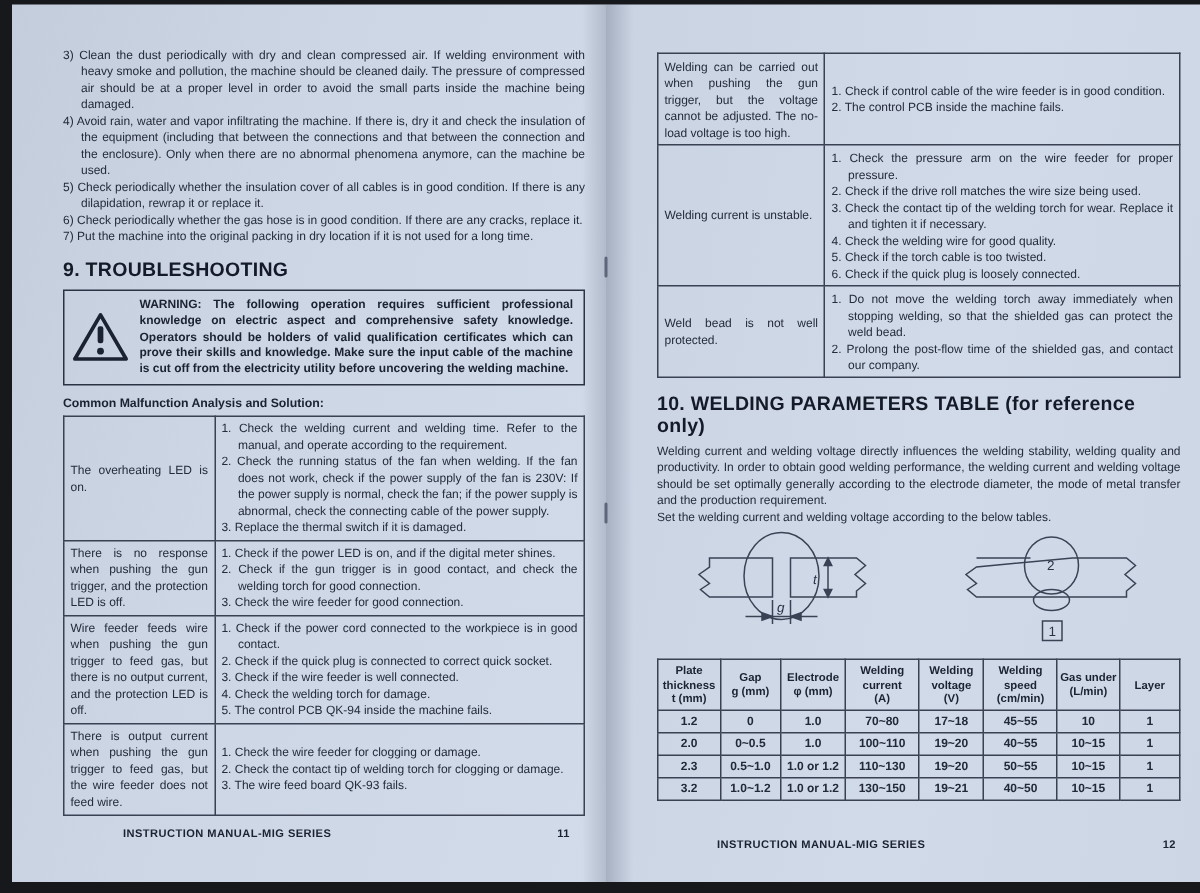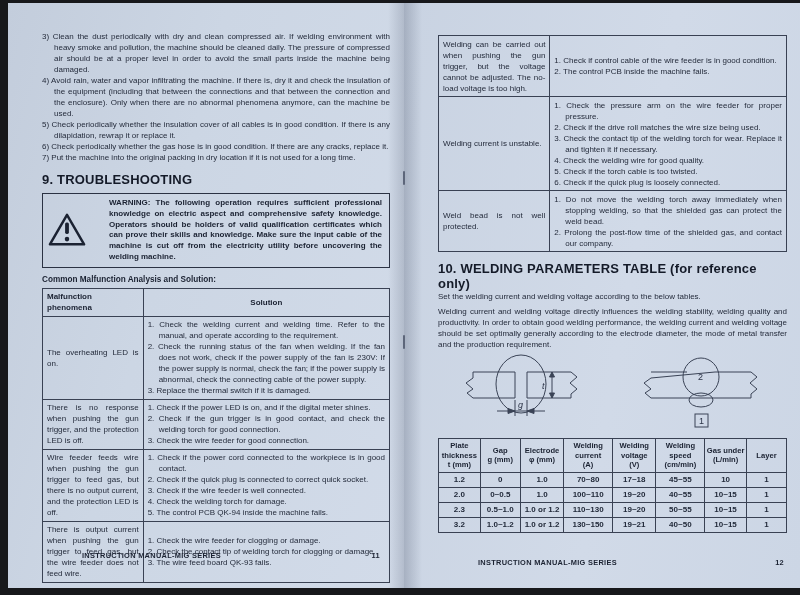--- a/index.html
+++ b/index.html
@@ -21,21 +21,21 @@
   .staple { position:absolute; left:-1px; width:2px; height:14px; background:#5d667a; border-radius:1px; }
 
   .content { position:absolute; left:34px; right:14px; top:28px; }
   .content-r { position:absolute; left:34px; right:13px; top:32px; }
 
   .body-txt { font-size:8px; line-height:11px; text-align:justify; color:#242b3b; }
   .list-item { padding-left:12px; text-indent:-12px; }
 
   h1.section { font-size:13px; font-weight:bold; color:#141a28; margin-top:9px; letter-spacing:.2px; }
 
-  .warnbox { border:1.5px solid #2b3243; margin-top:6px; padding:4px 7px 4px 5px; display:flex; align-items:center;gap:16px; }
+  .warnbox { border:1.5px solid #2b3243; margin-top:6px; padding:4px 7px 4px 5px; display:flex; align-items:center; }
   .warnbox .txt { flex:1; font-size:8px; line-height:10.8px; font-weight:bold; text-align:justify; color:#1b2232; }
   .warn-icon { width:38px; flex:0 0 38px; margin-right:7px; }
 
   .caption { font-size:8.2px; font-weight:bold; margin-top:7px; color:#1b2232; }
 
   table.mal { border-collapse:collapse; width:100%; margin-top:4px; }
   table.mal, table.mal td { border:1.2px solid #394153; }
   table.mal td { padding:2.5px 4px; vertical-align:middle; font-size:8px; line-height:11px; }
   td.th { text-align:center; font-weight:bold; padding:4px 2px; color:#1b2232; }
   td.phen { width:29%; text-align:justify; }
@@ -83,24 +83,20 @@
           <rect x="18" y="10" width="4" height="12" rx="1.6" fill="#1b2232"></rect>
           <circle cx="20" cy="27.5" r="2.4" fill="#1b2232"></circle>
         </svg>
         <div class="txt">WARNING: The following operation requires sufficient professional knowledge on electric aspect and comprehensive safety knowledge. Operators should be holders of valid qualification certificates which can prove their skills and knowledge. Make sure the input cable of the machine is cut off from the electricity utility before uncovering the welding machine.</div>
       </div>
 
       <div class="caption">Common Malfunction Analysis and Solution:</div>
 
       <table class="mal">
         <tbody>
-            <tr>
-          <td class="th phen">Malfunction phenomena</td>
-          <td class="th">Solution</td>
-        </tr>
         <tr>
           <td class="phen">The overheating LED is on.</td>
           <td>
             <div class="sol">1. Check the welding current and welding time. Refer to the manual, and operate according to the requirement.</div>
             <div class="sol">2. Check the running status of the fan when welding. If the fan does not work, check if the power supply of the fan is 230V: If the power supply is normal, check the fan; if the power supply is abnormal, check the connecting cable of the power supply.</div>
             <div class="sol">3. Replace the thermal switch if it is damaged.</div>
           </td>
         </tr>
         <tr>
           <td class="phen">There is no response when pushing the gun trigger, and the protection LED is off.</td>
@@ -169,22 +165,22 @@
           <td>
             <div class="sol">1. Do not move the welding torch away immediately when stopping welding, so that the shielded gas can protect the weld bead.</div>
             <div class="sol">2. Prolong the post-flow time of the shielded gas, and contact our company.</div>
           </td>
         </tr>
       </tbody>
         </table>
 
       <h1 class="section">10. WELDING PARAMETERS TABLE (for reference only)</h1>
 
+      <div class="body-txt para">Welding current and welding voltage directly influences the welding stability, welding quality and productivity. In order to obtain good welding performance, the welding current and welding voltage should be set optimally generally according to the electrode diameter, the mode of metal transfer and the production requirement.</div>
       <div class="body-txt">Set the welding current and welding voltage according to the below tables.</div>
-      <div class="body-txt para">Welding current and welding voltage directly influences the welding stability, welding quality and productivity. In order to obtain good welding performance, the welding current and welding voltage should be set optimally generally according to the electrode diameter, the mode of metal transfer and the production requirement.</div>
 
 
       <div class="diagram-wrap">
         <svg width="348" height="80" viewBox="0 0 348 80">
           <g fill="none" stroke="#3a4356" stroke-width="1">
 
             <path d="M34,20 H76 V46 H34 L28,41 L34,37 L27,31 L34,26 Z"></path>
             <path d="M88,20 H132 L138,25 L131,31 L138,37 L132,42 L132,46 H88 Z"></path>
             <ellipse cx="82" cy="32" rx="25" ry="29"></ellipse>
 

